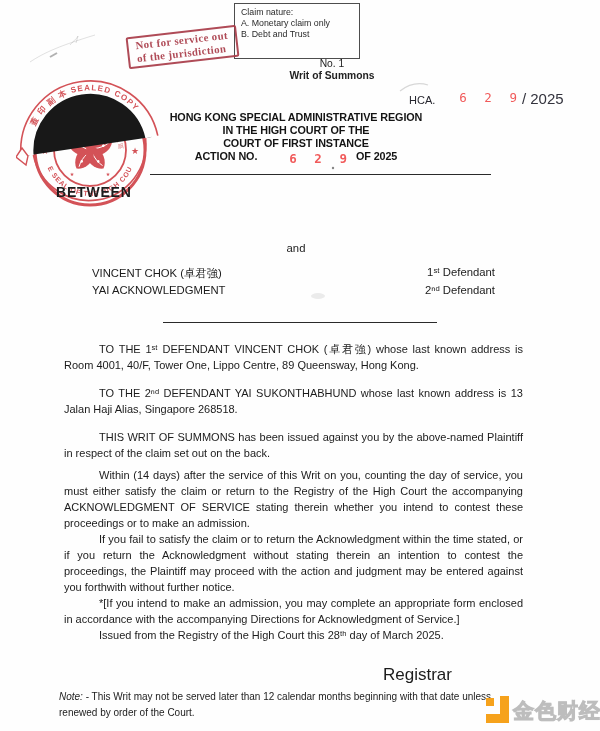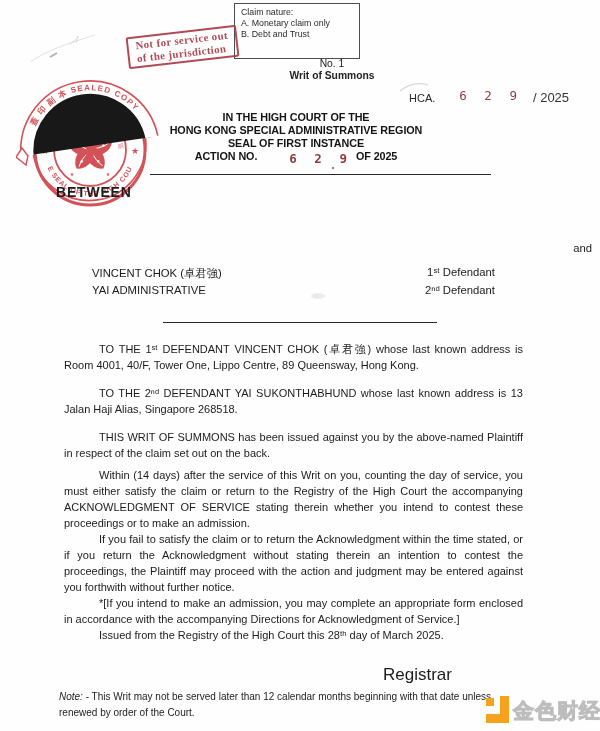--- a/index.html
+++ b/index.html
@@ -19,42 +19,42 @@
     border:2px solid #a93c49;border-radius:2px;color:#a93c49;padding:1px 7px 2px;
     font-family:"Liberation Serif","DejaVu Serif",serif;font-weight:700;
     font-size:10.8px;line-height:12.5px;letter-spacing:.4px;opacity:.92;
   }
   
   .form-no{position:absolute;left:0;top:58px;width:592px;text-align:center;font-size:10.3px;line-height:11.5px;color:#222;margin-left:36px;}
   .form-no .t{font-weight:700;}
   
   .case-ref{position:absolute;left:409px;top:90px;font-size:11px;color:#26262e;white-space:nowrap;}
   .stamp-num{
-    font-family:"DejaVu Sans Mono",monospace;color:#7f1d1d;font-size:12.5px;
+    font-family:"DejaVu Sans Mono",monospace;color:#ef4444;font-size:12.5px;
     letter-spacing:5px;opacity:.88;position:relative;
   }
   .case-ref .stamp-num{margin-left:24px;top:-2px;}
-  .case-ref .yr{font-size:13px;color:#33333d;margin-left:11px;}
+  .case-ref .yr{font-size:15px;color:#33333d;margin-left:0;}
   
   .court-header{position:absolute;left:0;top:111px;width:592px;text-align:center;
     font-weight:700;font-size:10.8px;line-height:12.9px;letter-spacing:-.1px;color:#141414;}
   .court-header .stamp-num{top:3px;margin:0 4px 0 32px;}
   
   .rule1{position:absolute;left:150px;top:174px;width:341px;border-top:1.6px solid #2a2a2a;}
   .rule2{position:absolute;left:163px;top:322px;width:274px;border-top:1.6px solid #2a2a2a;}
   
   .seal{position:absolute;left:16px;top:80px;width:160px;height:150px;opacity:.9;}
   .seal text{font-family:"Liberation Sans","DejaVu Sans",sans-serif;fill:#cf4046;}
   
   .between{position:absolute;left:56px;top:184px;font-size:14px;font-weight:700;letter-spacing:.8px;}
   .party-row{position:absolute;left:92px;width:405px;display:flex;justify-content:space-between;font-size:11.3px;color:#1b1b1b;}
   .row-pl{top:212px;}
   .row-d1{top:266px;width:403px;}
   .row-d2{top:284px;width:403px;}
-  .and-row{position:absolute;left:0;top:242px;width:592px;text-align:right;font-size:11.3px;}
+  .and-row{position:absolute;left:0;top:242px;width:592px;text-align:center;font-size:11.3px;}
   
   .para{position:absolute;left:64px;width:459px;font-size:11px;line-height:15.9px;
     text-align:justify;text-indent:35px;color:#1b1b1b;}
   .p1{top:331px;} .p2{top:375px;} .p3{top:419px;} .p4{top:457px;}
   .p5{top:521px;} .p6{top:585px;}
   .issued{position:absolute;left:64px;top:629px;width:459px;font-size:11px;text-indent:35px;}
   .registrar{position:absolute;left:383px;top:665px;font-size:17px;}
   .note{position:absolute;left:59px;top:689px;width:462px;font-size:10px;line-height:15.9px;}
   .note .it{font-style:italic;}
   
@@ -151,38 +151,38 @@
   <div class="form-no">
     <div>No. 1</div>
     <div class="t">Writ of Summons</div>
   </div>
 
   <div class="case-ref">
     <span>HCA.</span><span class="stamp-num">6 2 9</span><span class="yr">/ 2025</span>
   </div>
 
   <div class="court-header">
+    <div>HONG KONG SPECIAL ADMINISTRATIVE REGION</div>
     <div>IN THE HIGH COURT OF THE</div>
-    <div>HONG KONG SPECIAL ADMINISTRATIVE REGION</div>
-    <div>SEAL OF FIRST INSTANCE</div>
+    <div>COURT OF FIRST INSTANCE</div>
     <div>
       <span>ACTION NO.</span><span class="stamp-num">6 2 9</span><span>OF 2025</span>
     </div>
   </div>
 
   <div class="rule1"></div>
 
   <div class="between">BETWEEN</div>
   <div class="and-row">and</div>
   <div class="party-row row-d1">
     <span>VINCENT CHOK (卓君強)</span>
     <span>1ˢᵗ Defendant</span>
   </div>
   <div class="party-row row-d2">
-    <span>YAI ADMINISTRATIVE</span>
+    <span>YAI ACKNOWLEDGMENT</span>
     <span>2ⁿᵈ Defendant</span>
   </div>
 
   <div class="rule2"></div>
 
   <p class="para p1">TO THE 1ˢᵗ DEFENDANT VINCENT CHOK (卓君強) whose last known address is Room 4001, 40/F, Tower One, Lippo Centre, 89 Queensway, Hong Kong.</p>
   <p class="para p2">TO THE 2ⁿᵈ DEFENDANT YAI SUKONTHABHUND whose last known address is 13 Jalan Haji Alias, Singapore 268518.</p>
   <p class="para p3">THIS WRIT OF SUMMONS has been issued against you by the above-named Plaintiff in respect of the claim set out on the back.</p>
   <p class="para p4">Within (14 days) after the service of this Writ on you, counting the day of service, you must either satisfy the claim or return to the Registry of the High Court the accompanying ACKNOWLEDGMENT OF SERVICE stating therein whether you intend to contest these proceedings or to make an admission.</p>
   <p class="para p5">If you fail to satisfy the claim or to return the Acknowledgment within the time stated, or if you return the Acknowledgment without stating therein an intention to contest the proceedings, the Plaintiff may proceed with the action and judgment may be entered against you forthwith without further notice.</p>

